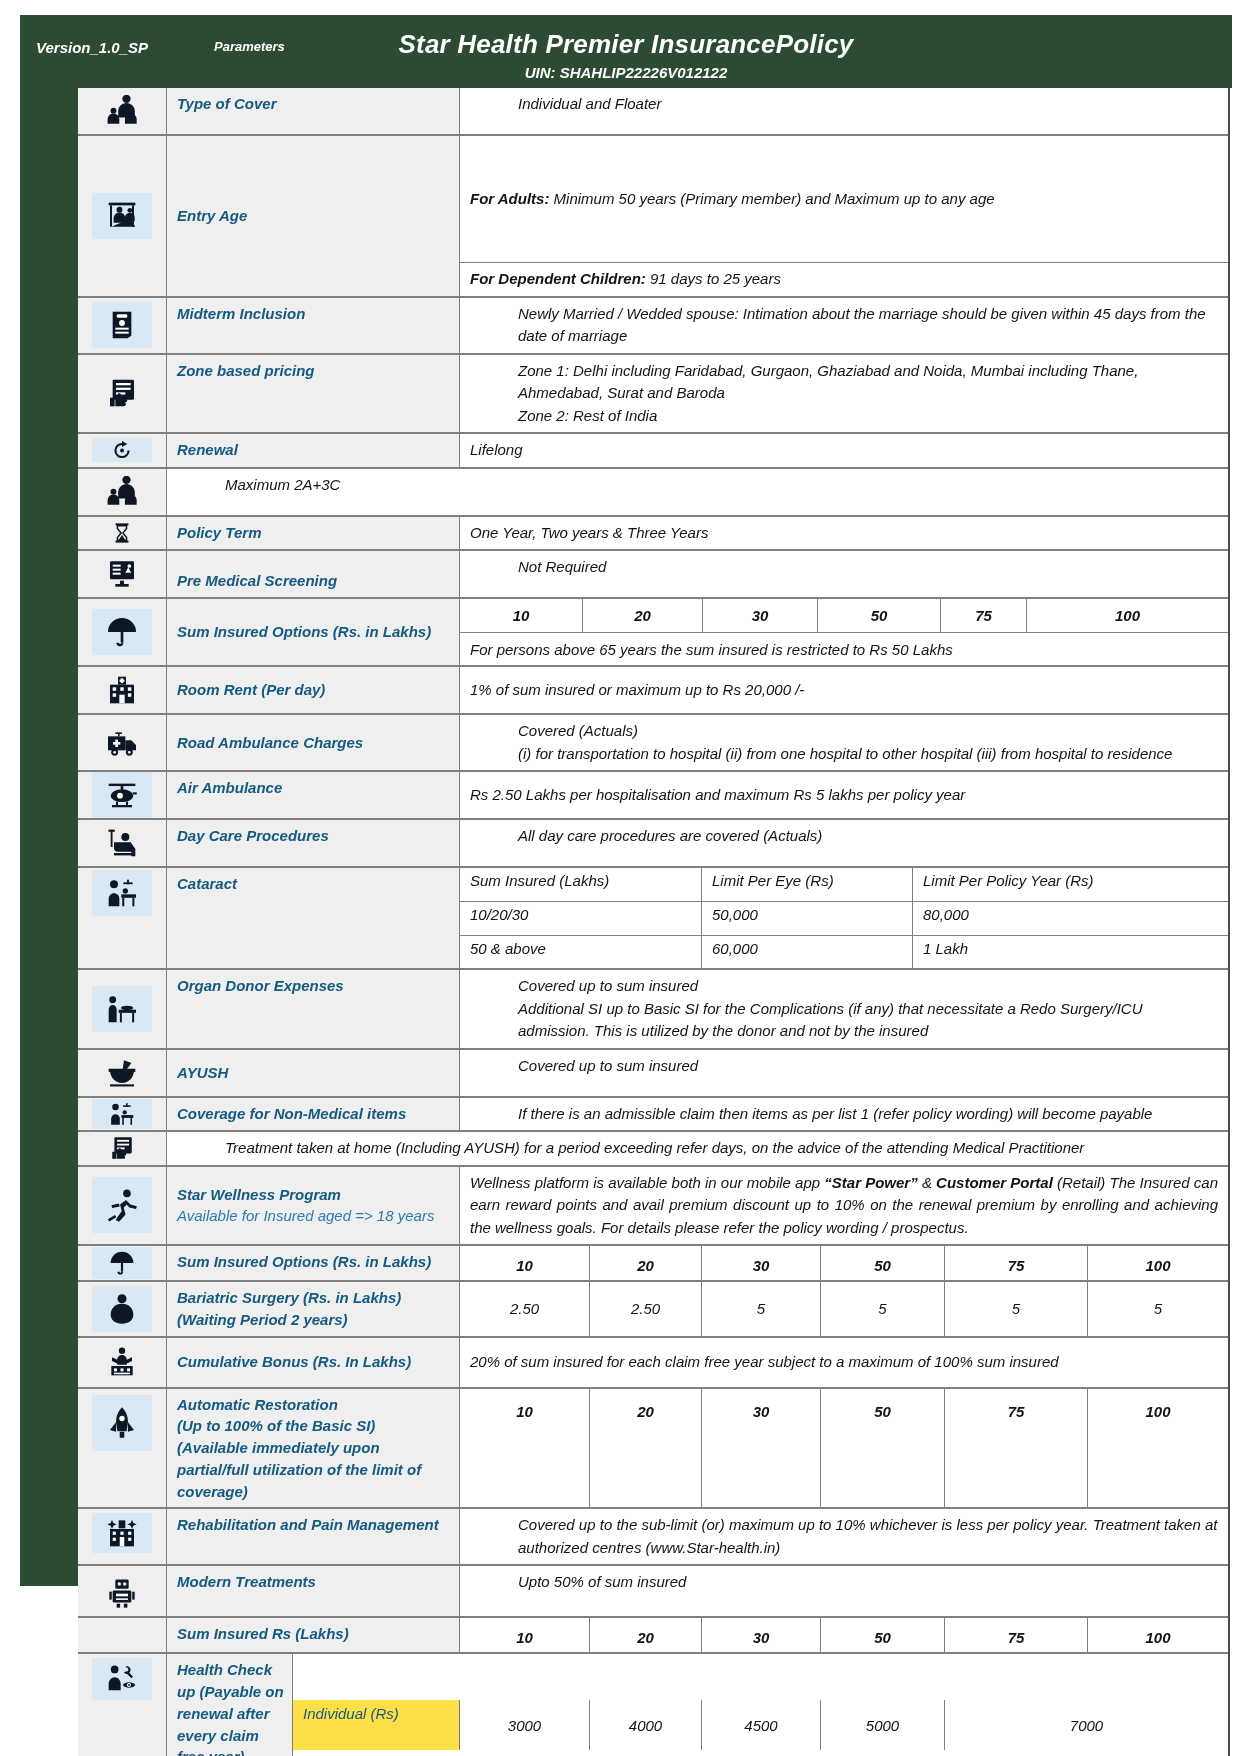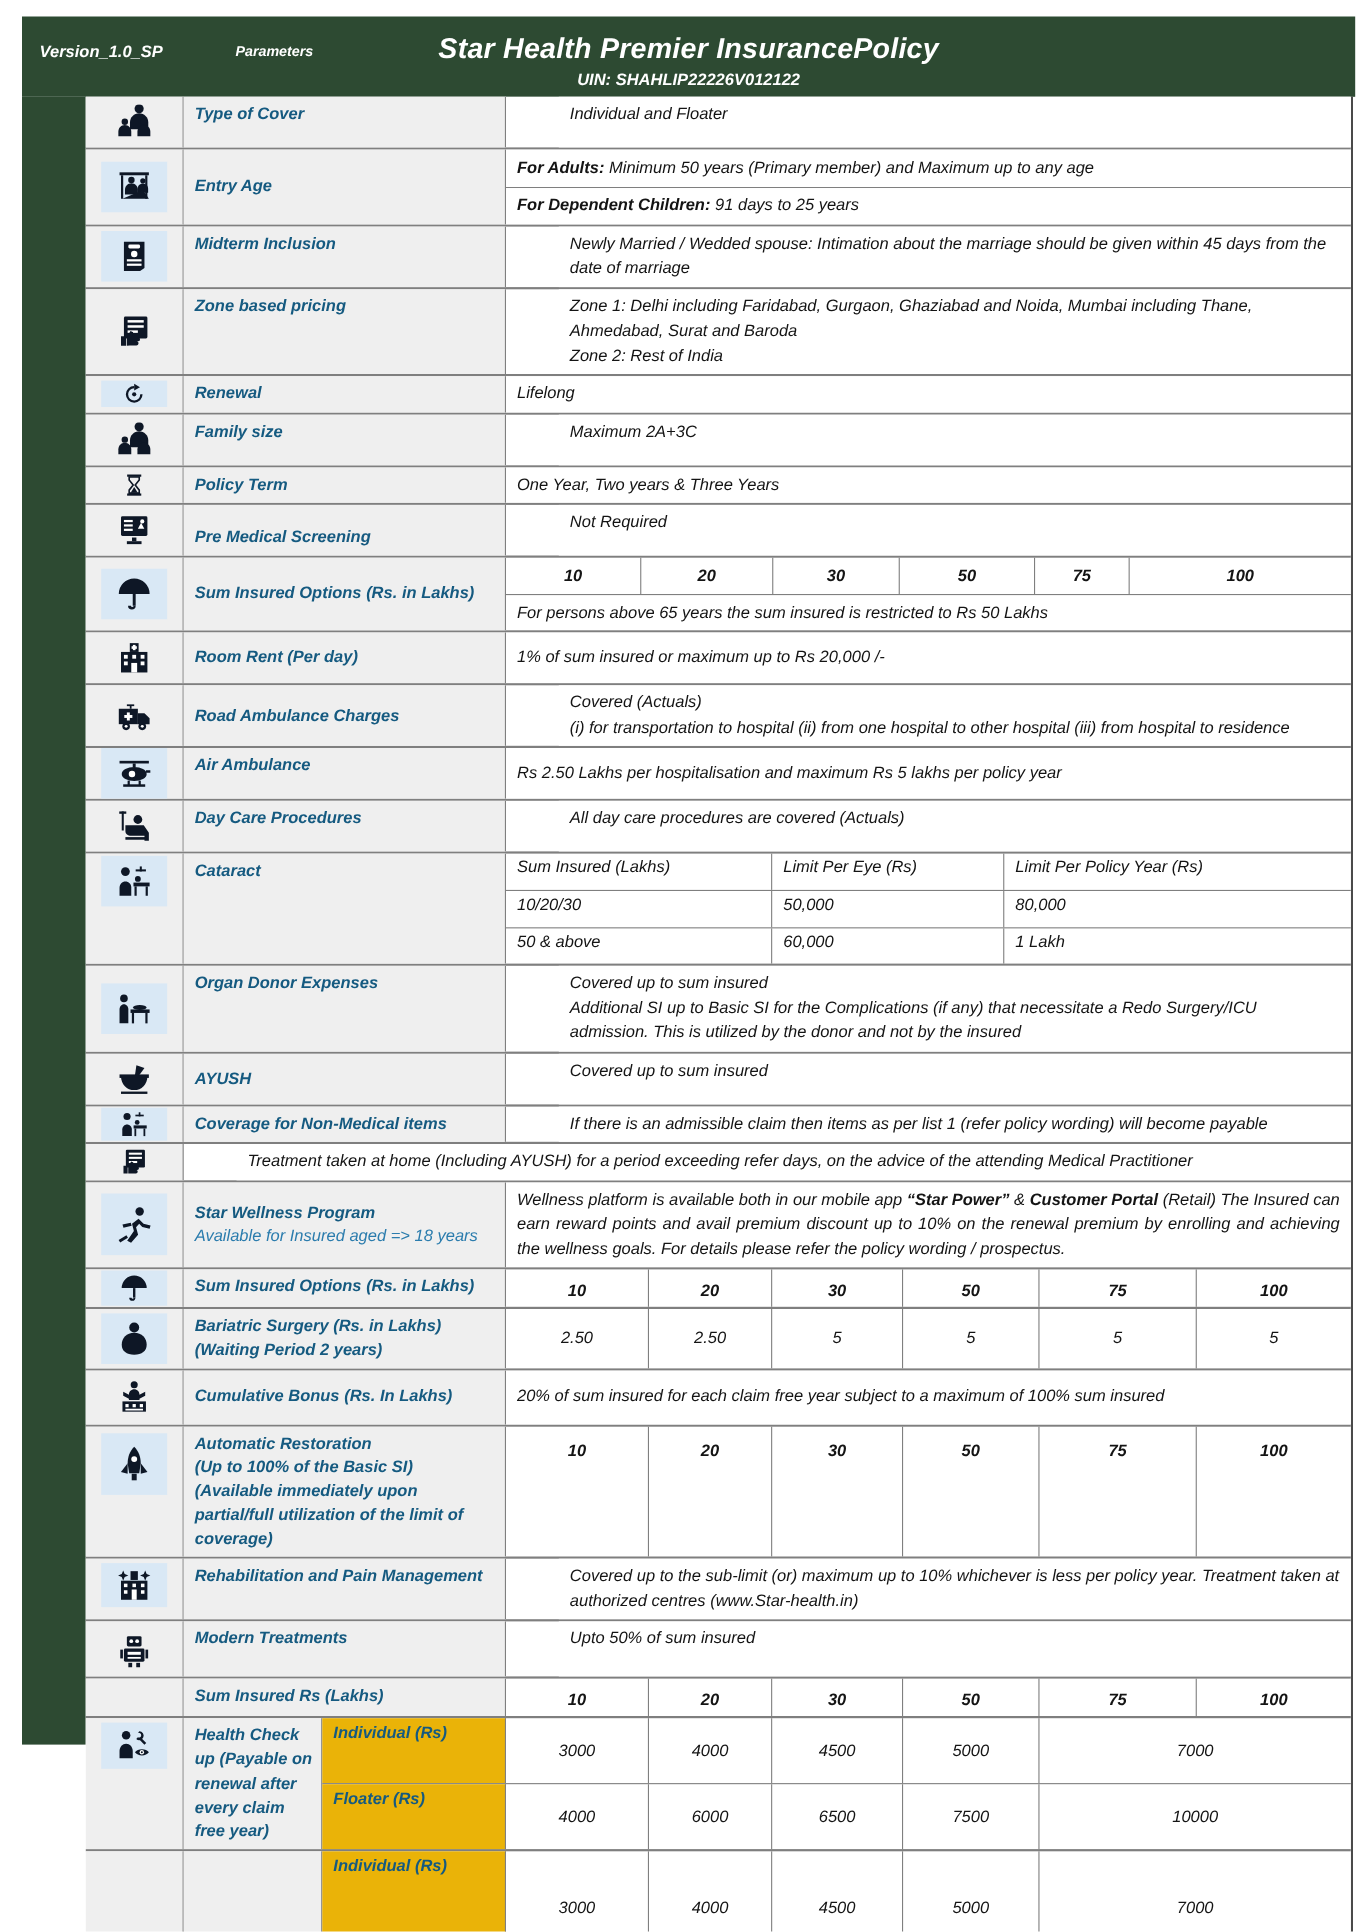--- a/index.html
+++ b/index.html
@@ -27,23 +27,23 @@
   .ic { width:34px; height:32px; fill:#0e1726; color:#0e1726; }
 
   .lbl-cell { width:293px; flex:0 0 293px; background:#efefef; border-right:1.5px solid #7f7f7f; padding:5px 6px 5px 10px; color:#155a80; font-weight:bold; display:flex; flex-direction:column; justify-content:center; line-height:1.45; }
   .lbl-cell.top { justify-content:flex-start; }
   .lbl-cell.bottom { justify-content:flex-end; }
   .lbl-sub { color:#2b7cad; font-weight:normal; }
 
   .val-cell { flex:1 1 auto; background:#fff; padding:5px 10px; display:flex; flex-direction:column; justify-content:center; line-height:1.5; min-width:0; }
   .val-cell.top { justify-content:flex-start;margin-left:48px; }
   .vstack { flex:1 1 auto; display:flex; flex-direction:column; min-width:0; }
-  .sub-row { display:flex; align-items:stretch; flex:1 1 auto; }
+  .sub-row { display:flex; align-items:stretch; flex:1 1 auto;margin-top:46px; }
   .sub-row + .sub-row { border-top:1.5px solid #7f7f7f; }
-  .sub-lbl { width:167px; flex:0 0 167px; background:#eab308; border-right:1.5px solid #7f7f7f; padding:5px 6px 5px 10px; color:#155a80; font-weight:bold; display:flex; flex-direction:column; justify-content:flex-start; }
+  .sub-lbl { width:167px; flex:0 0 167px; background:#fde047; border-right:1.5px solid #7f7f7f; padding:5px 6px 5px 10px; color:#155a80; font-weight:normal; display:flex; flex-direction:column; justify-content:flex-start; }
   .mainlbl-cell { width:126px; flex:0 0 126px; background:#efefef; border-right:1.5px solid #7f7f7f; padding:5px 4px 5px 10px; color:#155a80; font-weight:bold; display:flex; flex-direction:column; justify-content:flex-start; line-height:1.45; }
 
   .grid { display:flex; flex:1 1 auto; }
   .grid > div { display:flex; align-items:center; justify-content:center; border-right:1.5px solid #7f7f7f; font-weight:bold; }
   .grid > div:last-child { border-right:none; }
   .grid.reg > div { font-weight:normal; }
   .grid.numtop > div { align-items:flex-start; padding-top:14px; }
   .grid.numbot > div { align-items:flex-end; padding-bottom:6px; }
 
   .gA > div:nth-child(1){width:123px;flex:0 0 123px}.gA > div:nth-child(2){width:120px;flex:0 0 120px}
@@ -368,21 +368,20 @@
     </div>
 
     <div class="t-row" style="min-height:37px">
       <div class="ic-cell">
           <span class="icobox plain">
             <svg class="ic" viewBox="0 0 24 24">
               <use href="#g-family"></use>
             </svg>
           </span>
         </div>
-      <div class="lbl-cell top">Family size</div>
       <div class="val-cell top">Maximum 2A+3C</div>
     </div>
 
     <div class="t-row" style="min-height:25px">
       <div class="ic-cell">
           <span class="icobox plain" style="height:24px">
             <svg class="ic" style="height:22px" viewBox="0 0 24 24">
               <use href="#g-hourglass"></use>
             </svg>
           </span>

